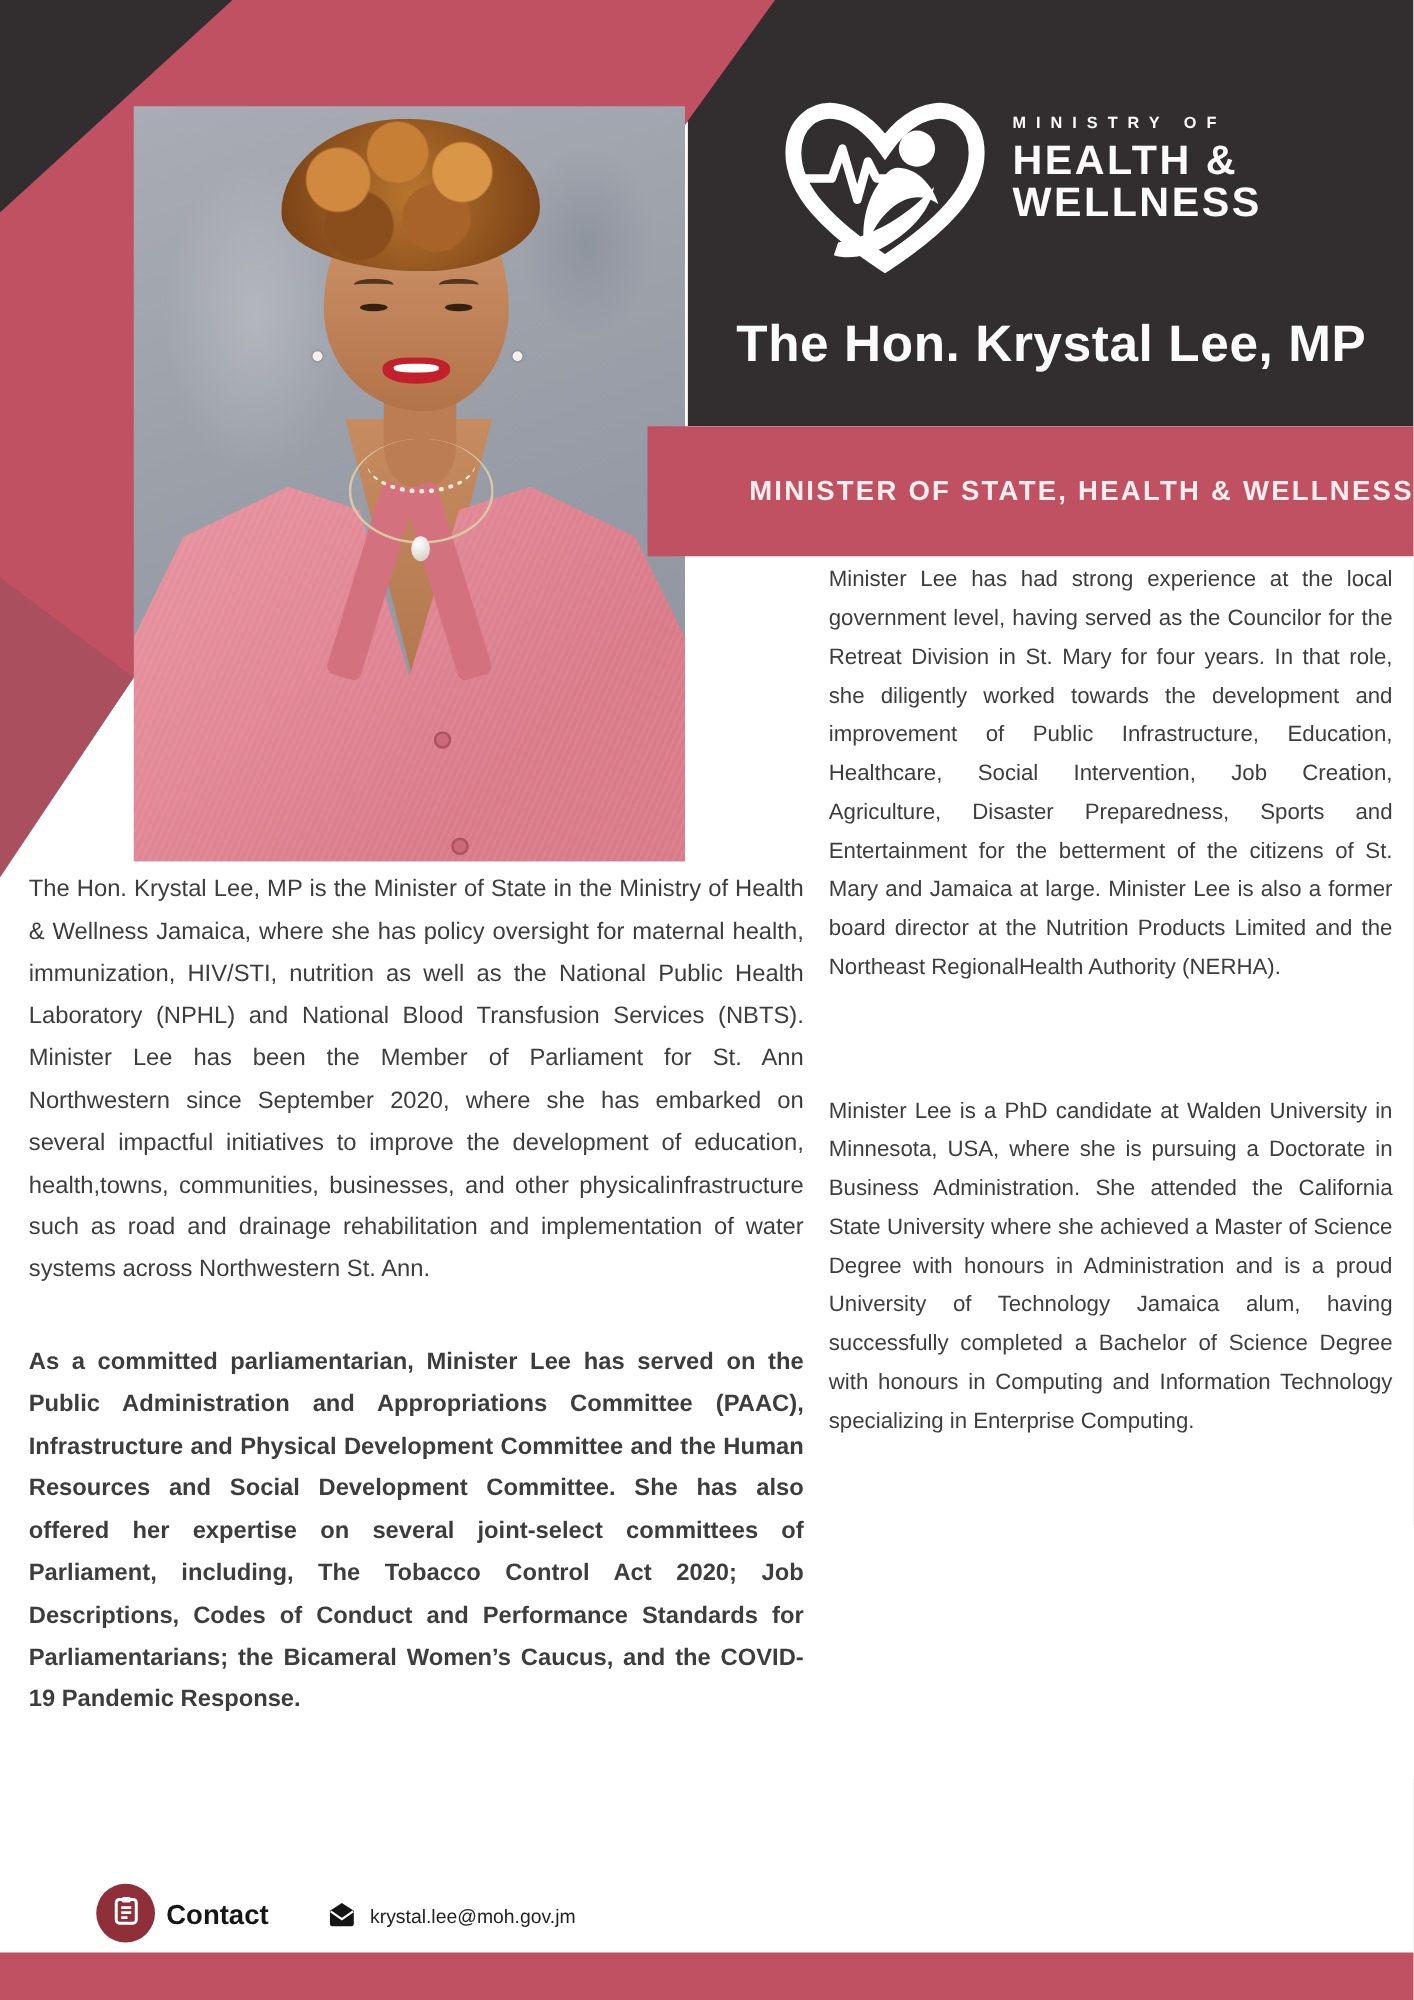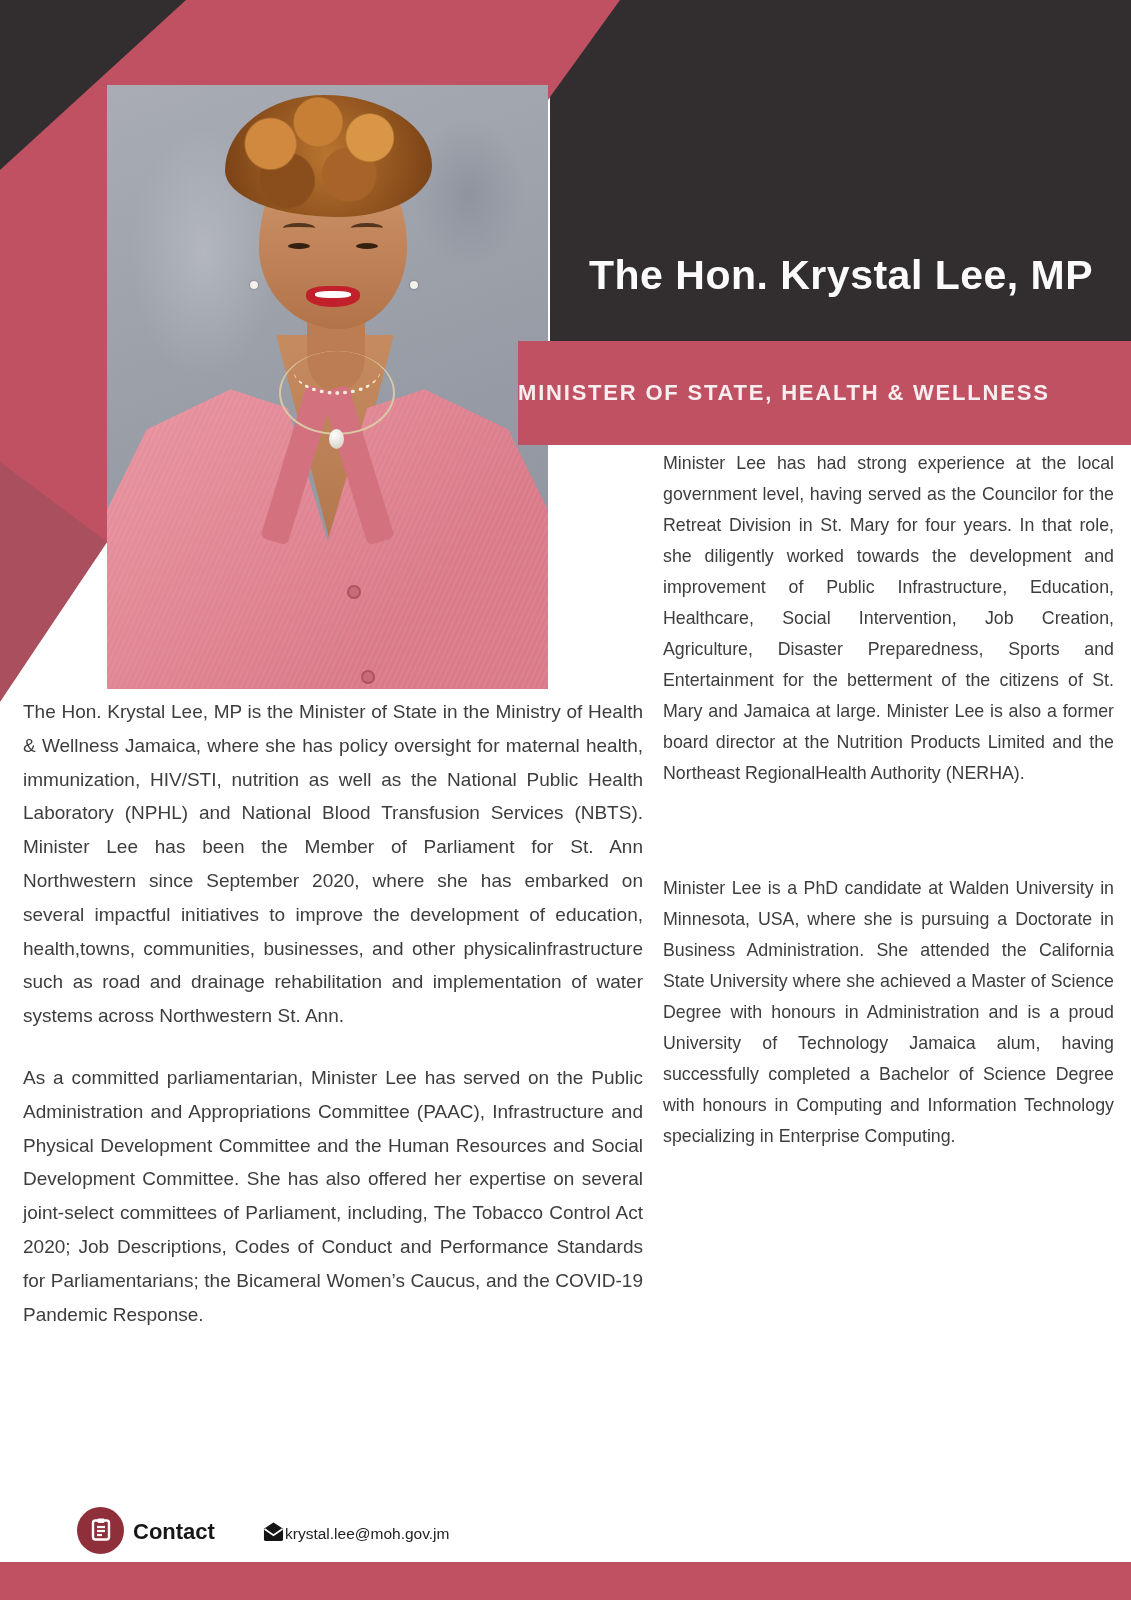--- a/index.html
+++ b/index.html
@@ -29,21 +29,21 @@
   .logo svg{ display:block; }
   .logo-text{ margin-top:12px; color:#fbfbfb; }
   .logo-ministry{ font-size:13px; font-weight:700; letter-spacing:8px; margin-bottom:6px; }
   .logo-big{ font-size:33px; font-weight:800; letter-spacing:2px; line-height:34px; }
   .headline{
     position:absolute; left:567px; top:252px; width:540px; z-index:4;
     color:#fbfbfb; font-size:41px; font-weight:700; letter-spacing:.5px;margin-left:22px;
   }
   .role-banner{
     position:absolute; left:518px; top:341px; width:613px; height:104px; z-index:5;
-    background:var(--rose,#bf5162); display:flex; align-items:center; justify-content:flex-start;
+    background:var(--rose,#bf5162); display:flex; align-items:center; justify-content:flex-end;
   }
   .role-banner span{
     color:#f8eef0; font-weight:700; font-size:22px; letter-spacing:1.8px; white-space:nowrap;
   }
 
   
   .photo{
     position:absolute; left:107px; top:85px; width:441px; height:604px; z-index:2; overflow:hidden;
     background:
       radial-gradient(closest-side at 22% 28%, rgba(255,255,255,.20), transparent 75%),
@@ -99,29 +99,29 @@
   .pearl{ position:absolute; left:222px; top:344px; width:15px; height:20px; z-index:7;
     background:radial-gradient(circle at 35% 30%,#ffffff,#cfc6ba); border-radius:50%; }
   .btn-dot{ position:absolute; width:14px; height:14px; border-radius:50%; z-index:6;
     background:#cb6b7a; box-shadow:inset 0 0 0 2px rgba(120,40,55,.35); }
   .btn-dot.b1{ left:240px; top:500px; } .btn-dot.b2{ left:254px; top:585px; }
 
   
   .col{ position:absolute; color:#3d3d3d; text-align:justify; z-index:2; }
   .col p{ text-align:justify; }
   .col-left{ left:23px; top:695px; width:620px; font-size:19px; line-height:33.8px; }
-  .col-left p + p{ margin-top:28px; }
+  .col-left p + p{ margin-top:40px;font-weight:bold; }
   .col-right{ left:663px; top:448px; width:451px; font-size:17.8px; line-height:31px; }
   .col-right p.gap-after{ margin-bottom:84px; }
 
   
   .contact-badge{ position:absolute; left:77px; top:1507px; width:47px; height:47px; z-index:3;
     background:var(--badge,#8e2f3a); border-radius:50%; display:flex; align-items:center; justify-content:center; }
   .contact-label{ position:absolute; left:133px; top:1519px; font-size:22px; font-weight:700; color:#161616; z-index:3; }
-  .footer-item{ position:absolute; display:flex; align-items:center; z-index:3; color:#222; }
+  .footer-item{ position:absolute; display:flex; align-items:center; gap:11px; z-index:3; color:#222; }
   .footer-email{ left:262px; top:1521px; font-size:15.5px; }
   .footer-address{ left:529px; top:1523px; font-size:13.5px; }
   .bottom-strip{ position:absolute; left:0; top:1562px; width:100%; height:38px;
     background:var(--rose,#bf5162); z-index:3; }
 </style>
 </head>
 <body>
 
 <div class="page">
 
@@ -149,20 +149,36 @@
     <div class="lapel r"></div>
     <div class="choker"></div>
     <div class="chain"></div>
     <div class="pearl"></div>
     <div class="btn-dot b1"></div>
     <div class="btn-dot b2"></div>
   </div>
 
   <div class="header-block"></div>
 
+  <div class="logo">
+    <span>
+      <svg width="172" height="150" viewBox="0 0 100 88" aria-hidden="true">
+        <path d="M50 78 C24 61 7 44 7 26 C7 12 17 5 27 6.5 C37 8 45 16 50 23 C55 16 63 8 73 6.5 C83 5 93 12 93 26 C93 44 76 61 50 78 Z" fill="none" stroke="#ffffff" stroke-width="7.5"></path>
+        <polyline points="12,38 25,38 30,24 37,48 42,30 46,38 57,38" fill="none" stroke="#ffffff" stroke-width="4" stroke-linejoin="round" stroke-linecap="round"></polyline>
+        <circle cx="65" cy="24" r="8.5" fill="#ffffff"></circle>
+        <path d="M56 33 C64 33 72 40 75 50 C68 45 60 46 53 52 C46 58 42 66 41 74 C38 62 41 48 48 39 C50.5 35.5 53 33 56 33 Z" fill="#ffffff"></path>
+        <path d="M28 68 C45 65 61 55 73 42 C71 54 61 64 48 71 C40 75 32 76 26 74 Z" fill="#ffffff"></path>
+      </svg>
+    </span>
+    <div class="logo-text">
+      <div class="logo-ministry">MINISTRY OF</div>
+      <div class="logo-big">HEALTH &amp;</div>
+      <div class="logo-big">WELLNESS</div>
+    </div>
+  </div>
 
   <div class="headline">The Hon. Krystal Lee, MP</div>
   <div class="role-banner">
     <span>MINISTER OF STATE, HEALTH &amp; WELLNESS</span>
   </div>
 
   <div class="col col-left">
     <p>The Hon. Krystal Lee, MP is the Minister of State in the Ministry of Health &amp; Wellness Jamaica, where she has policy oversight for maternal health, immunization, HIV/STI, nutrition as well as the National Public Health Laboratory (NPHL) and National Blood Transfusion Services (NBTS). Minister Lee has been the Member of Parliament for St. Ann Northwestern since September 2020, where she has embarked on several impactful initiatives to improve the development of education, health,towns, communities, businesses, and other physicalinfrastructure such as road and drainage rehabilitation and implementation of water systems across Northwestern St. Ann.</p>
     <p>As a committed parliamentarian, Minister Lee has served on the Public Administration and Appropriations Committee (PAAC), Infrastructure and Physical Development Committee and the Human Resources and Social Development Committee. She has also offered her expertise on several joint-select committees of Parliament, including, The Tobacco Control Act 2020; Job Descriptions, Codes of Conduct and Performance Standards for Parliamentarians; the Bicameral Women’s Caucus, and the COVID-19 Pandemic Response.</p>
   </div>

